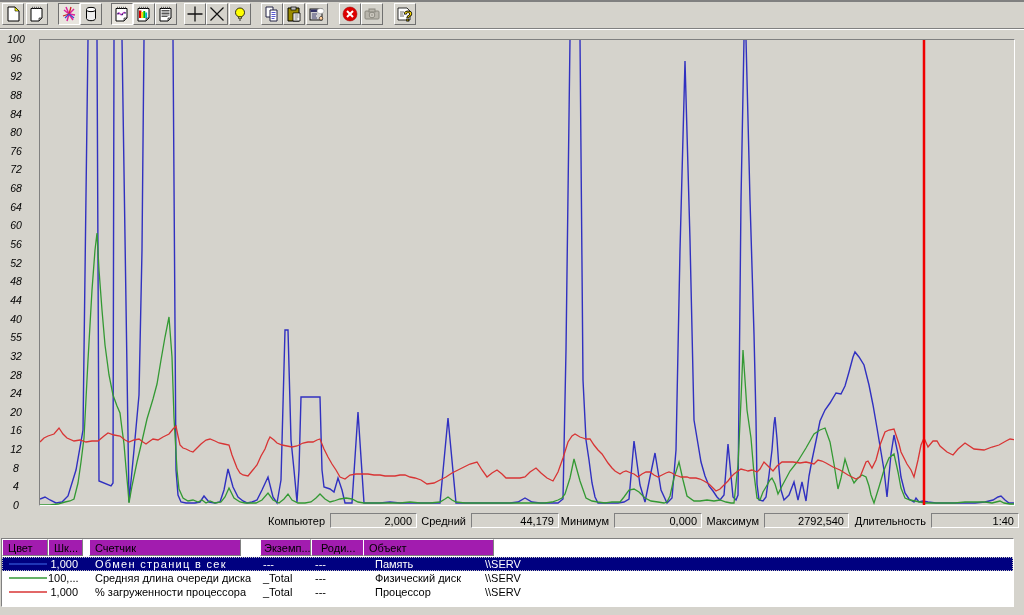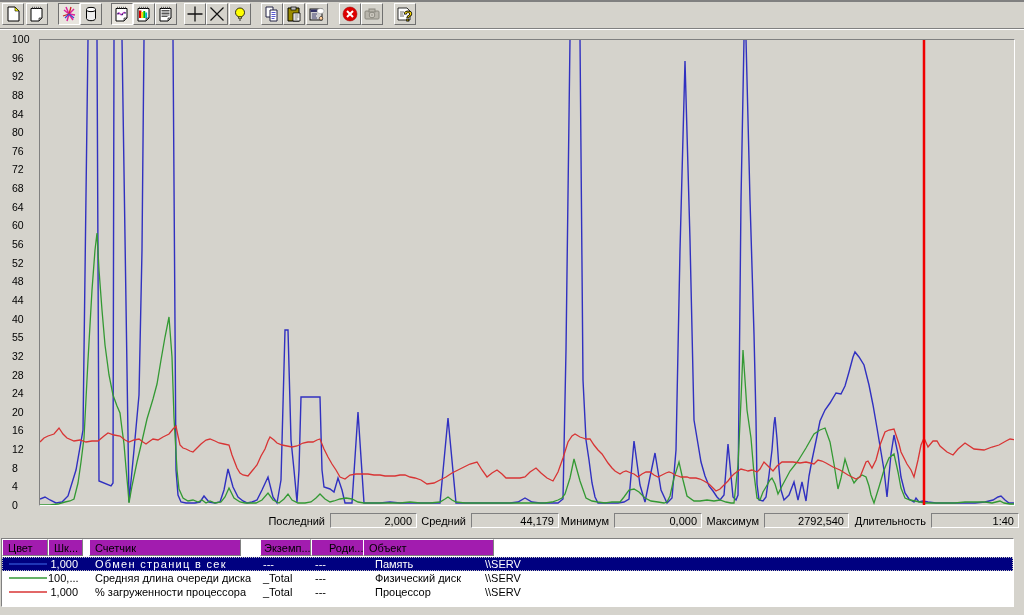--- a/index.html
+++ b/index.html
@@ -1,17 +1,17 @@
 <!DOCTYPE html>
 <html><head><meta charset="utf-8"><style>
 * { margin:0; padding:0; box-sizing:border-box; }
 body { width:1024px; height:615px; background:#d5d3cc; font-family:"Liberation Sans",sans-serif; font-size:11px; color:#000; overflow:hidden; position:relative; }
 .tb { position:absolute; top:3px; width:22px; height:22px; background:#d5d3cc; border-top:1px solid #fff; border-left:1px solid #fff; border-right:1px solid #707070; border-bottom:1px solid #707070; display:flex; align-items:center; justify-content:center; }
 .tb.pressed { background:#e8e5de; border-top:1px solid #707070; border-left:1px solid #707070; border-right:1px solid #fff; border-bottom:1px solid #fff; }
-.yl { position:absolute; left:12px; width:30px; text-align:left; font-size:10.5px; height:12px; line-height:12px; }
+.yl { position:absolute; left:1px; width:30px; text-align:center; font-size:10.5px; height:12px; line-height:12px;font-style:italic; }
 .slabel { position:absolute; top:515px; height:13px; line-height:13px; text-align:right; }
 .sbox { position:absolute; top:513px; height:15px; background:#d5d3cc; border-top:1px solid #808080; border-left:1px solid #808080; border-right:1px solid #fff; border-bottom:1px solid #fff; text-align:right; padding:1px 4px 0 0; line-height:12px; }
 .hcell { position:absolute; top:0; height:17px; background:#a21caf; border-top:1px solid #fff; border-left:1px solid #fff; border-right:1px solid #808080; border-bottom:1px solid #808080; padding:2px 0 0 5px; }
 .cell { position:absolute; top:1px; height:12px; line-height:12px; white-space:nowrap; }
 .row { position:absolute; left:0; width:1011px; height:14px; }
 </style></head><body>
 
 <div style="position:absolute;left:0;top:0;width:1024px;height:2px;background:#808080"></div>
 
 <div class="tb" style="left:2px">
@@ -166,38 +166,38 @@
 <svg width="974" height="465" viewBox="0 0 974 465" style="display:block">
 <g transform="translate(-40,-40)">
 <polyline points="40,499 45,497 50,500 56,503 62,502 68,496 76,470 83,430 88,39 97,39 99,481 111,486 113,483 114,39 122,39 129,502 134,450 139,395 142,250 144,39 173,39 176,470 178,495 181,502 186,503 195,503 200,502 204,496 209,502 215,503 220,502 224,490 228,469 233,487 238,497 243,501 247,503 252,502 257,500 262,490 268,477 273,497 277,503 281,480 285,330 288,330 291,440 294,470 297,502 299,470 301,397 320,397 322,470 324,487 330,489 334,492 338,478 342,490 345,503 352,503 358,412 364,503 370,503 380,503 390,502 400,503 410,503 420,503 430,503 440,503 448,418 456,503 465,503 480,503 495,503 510,503 518,502 525,498 532,502 540,503 550,503 558,503 563,499 566,350 570,39 580,39 583,380 586,440 589,460 592,483 595,497 598,503 604,503 611,503 618,503 624,502 629,499 634,441 640,485 645,502 650,477 655,453 661,490 667,503 670,500 672,498 676,450 680,250 685,61 690,240 694,420 698,444 701,462 705,476 709,486 713,491 717,497 720,500 724,495 728,444 733,497 736,500 738,495 741,200 744,39 746,39 750,200 754,334 756,420 757,484 759,500 763,501 766,497 769,475 772,450 774,424 775,417 777,439 779,469 781,490 784,500 789,495 794,482 798,500 802,482 806,501 809,476 812,460 816,441 820,421 825,410 830,403 836,393 841,394 845,386 849,372 853,357 855,352 859,357 864,365 869,385 873,405 877,428 881,452 884,470 886,488 887,497 891,454 894,435 898,454 901,477 905,493 909,499 914,502 916,498 919,502 923,501 928,502 936,503 945,503 955,503 965,503 975,503 985,502 993,500 998,497 1001,496 1005,500 1009,503 1016,503 1022,503" fill="none" stroke="#3030c0" stroke-width="1.4"></polyline>
 <polyline points="40,505 50,505 58,504 65,502 70,501 74,499 78,483 81,462 84,438 88,360 92,290 95,250 97,233 99,270 102,310 105,345 109,375 113,395 117,406 120,413 122,429 124,444 126,468 128,490 129,503 132,486 137,462 142,441 147,419 153,399 157,384 161,360 165,337 169,317 172,357 174,418 177,470 179,489 183,498 188,501 193,500 198,502 202,500 206,503 210,501 215,503 221,502 225,497 229,488 234,498 240,502 245,503 250,503 256,503 262,500 268,493 273,500 279,503 284,499 288,494 292,500 298,503 305,503 311,502 316,498 320,494 325,499 330,502 334,501 340,499 346,498 352,499 358,502 364,503 372,503 380,503 390,503 400,503 410,502 420,503 430,503 440,502 445,499 448,497 452,500 456,502 465,503 475,503 485,503 495,503 505,503 515,503 525,503 535,503 545,503 552,502 558,500 562,498 565,494 570,478 574,459 580,481 586,498 592,501 598,502 605,503 612,502 620,502 624,497 629,490 634,489 639,492 645,498 651,501 658,502 664,503 667,502 670,496 674,478 679,462 683,480 687,496 694,501 700,501 707,500 714,501 720,500 726,502 731,503 734,503 738,465 741,400 743,350 747,410 751,438 754,474 757,498 760,500 763,492 766,487 770,480 772,478 775,484 778,494 782,486 790,471 798,461 806,448 814,434 820,430 825,428 830,442 834,464 838,489 841,478 845,459 849,472 854,483 858,478 862,475 866,477 869,486 871,495 874,503 879,487 884,470 889,458 894,454 898,472 901,488 905,498 910,500 915,501 920,502 925,503 935,503 945,503 955,503 965,502 975,502 985,502 992,503 996,502 1000,501 1004,503 1010,504 1016,504 1022,504" fill="none" stroke="#339933" stroke-width="1.3"></polyline>
 <polyline points="40,442 44,438 48,436 54,434 59,428 63,434 67,438 74,441 80,440 86,442 92,441 98,441 104,436 108,433 114,435 120,436 125,440 129,442 134,440 139,439 143,442 146,444 150,441 153,439 158,440 163,437 169,434 173,429 176,426 178,436 180,445 183,448 186,449 190,451 193,452 197,448 201,444 206,440 210,439 215,441 219,443 224,444 229,445 232,455 237,468 240,473 243,475 248,476 252,471 257,465 261,456 265,449 268,441 270,437 274,440 277,443 282,445 287,446 292,447 297,446 303,443 308,442 313,442 317,440 320,439 324,449 328,457 332,464 336,470 340,477 345,479 350,475 356,474 362,474 368,474 374,475 380,475 385,476 390,476 395,476 400,475 405,475 410,477 415,478 421,480 427,484 434,483 440,480 446,477 452,473 458,470 464,467 470,464 477,462 482,470 487,477 492,473 497,470 502,474 506,478 511,478 515,478 520,478 525,477 530,472 536,468 541,473 547,478 553,481 558,472 563,458 568,442 572,436 575,434 580,437 583,438 586,439 590,439 594,445 598,450 602,454 608,463 612,468 615,471 620,474 623,472 626,471 631,473 634,474 638,477 642,474 646,472 650,472 654,475 658,477 662,475 666,473 669,472 672,473 675,475 678,476 681,477 684,477 687,477 690,478 693,478 696,478 700,479 704,481 709,484 713,488 716,491 720,489 724,485 728,481 731,477 734,474 738,471 741,469 745,470 748,471 752,470 757,472 760,469 764,462 768,466 773,471 777,466 782,462 788,462 793,462 800,463 806,462 814,464 818,460 822,461 826,463 833,467 840,470 848,475 856,479 860,477 866,462 868,461 872,468 876,460 880,445 885,432 889,430 894,429 899,444 901,452 907,464 911,470 914,477 918,460 921,445 924,438 928,447 933,441 937,441 940,446 947,452 953,455 958,449 965,443 974,449 984,450 992,447 999,445 1006,441 1010,439 1016,440 1022,441" fill="none" stroke="#d83434" stroke-width="1.3"></polyline>
 <line x1="924" y1="39" x2="924" y2="505" stroke="#f00000" stroke-width="2.5"></line>
 </g>
 </svg>
 </div>
 
-<div class="slabel" style="left:225px;width:100px">Последний</div>
+<div class="slabel" style="left:225px;width:100px">Компьютер</div>
 <div class="sbox" style="left:330px;width:87px">2,000</div>
 <div class="slabel" style="left:366px;width:100px">Средний</div>
 <div class="sbox" style="left:471px;width:88px">44,179</div>
 <div class="slabel" style="left:509px;width:100px">Минимум</div>
 <div class="sbox" style="left:614px;width:88px">0,000</div>
 <div class="slabel" style="left:659px;width:100px">Максимум</div>
 <div class="sbox" style="left:764px;width:85px">2792,540</div>
 <div class="slabel" style="left:826px;width:100px">Длительность</div>
 <div class="sbox" style="left:931px;width:88px">1:40</div>
 
 <div style="position:absolute;left:1px;top:538px;width:1013px;height:69px;background:#fff;border:1px solid #808080;border-bottom:1px solid #fff;border-right:1px solid #fff">
   <div style="position:relative;height:17px">
     <div class="hcell" style="left:0;width:46px">Цвет</div>
     <div class="hcell" style="left:46px;width:35px">Шк...</div>
     <div class="hcell" style="left:87px;width:152px">Счетчик</div>
     <div class="hcell" style="left:258px;width:51px;padding-left:3px">Экземп...</div>
-    <div class="hcell" style="left:309px;width:68px;padding-left:17px">Роди...</div>
+    <div class="hcell" style="left:309px;width:68px;padding-left:9px">Роди...</div>
     <div class="hcell" style="left:361px;width:131px">Объект</div>
   </div>
   <div class="row" style="top:18px;background:#000080;color:#fff;outline:1px dotted #c0c0c0;outline-offset:-1px">
     <svg class="cell" style="left:7px;top:0" width="38" height="14">
         <line x1="0" y1="7" x2="38" y2="7" stroke="#2a49c8" stroke-width="1.5"></line>
       </svg>
     <div class="cell" style="left:46px;width:30px;text-align:right">1,000</div>
     <div class="cell" style="left:93px;letter-spacing:1.3px">Обмен страниц в сек</div>
     <div class="cell" style="left:261px">---</div>
     <div class="cell" style="left:313px">---</div>

